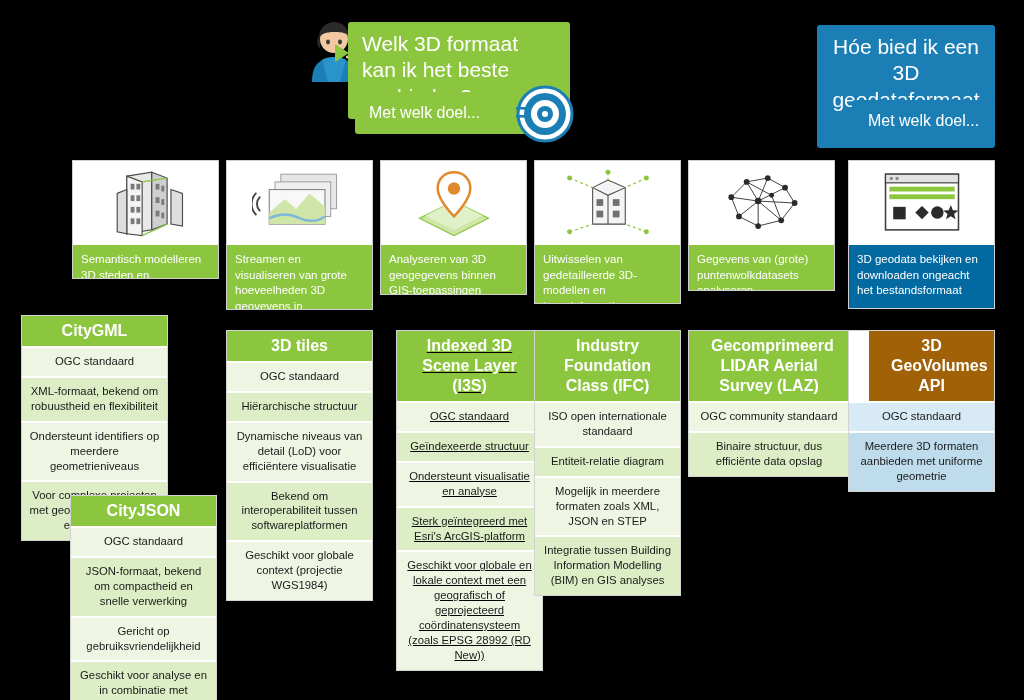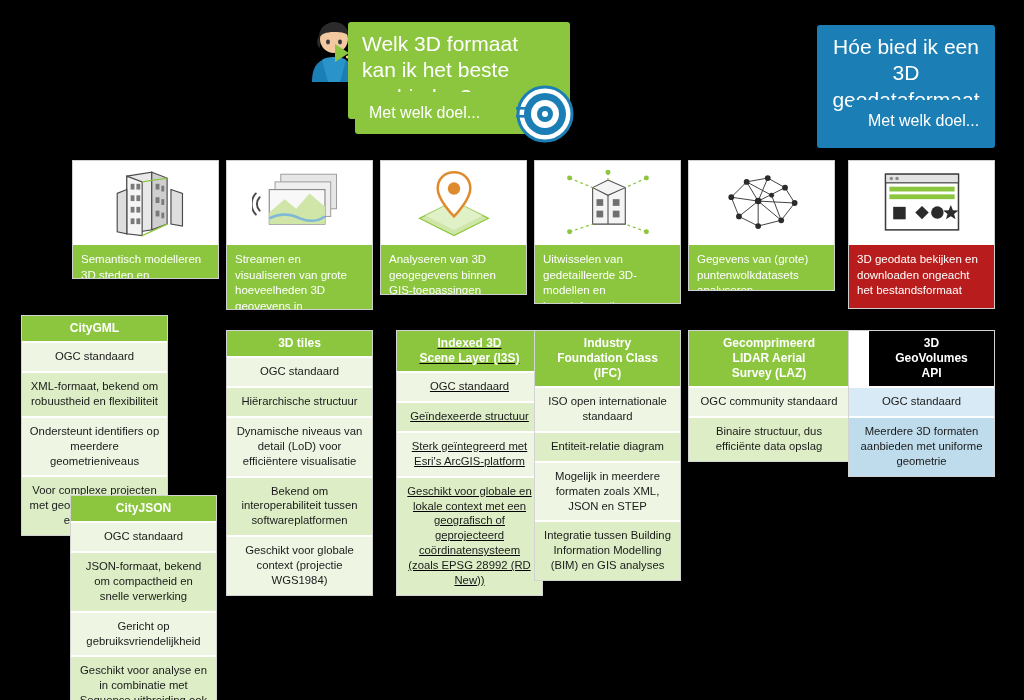--- a/index.html
+++ b/index.html
@@ -46,38 +46,38 @@
     display: flex; align-items: center; justify-content: center;
     background: #ffffff;
   }
   .topcard .caption {
     background: #8cc63f;
     color: #ffffff;
     font-size: 11.5px;
     line-height: 1.35;
     padding: 7px 8px 9px 8px;
   }
-  .topcard.blue .caption { background: #b91c1c; }
+  .topcard.blue .caption { background: #0369a1; }
 
   
   .ftable {
     position: absolute;
     background: #ffffff;
     border: 1px solid #d3d3d3;
   }
   .ftable .fhead {
     background: #8cc63f;
     color: #ffffff;
     font-weight: bold;
-    font-size: 12px;
+    font-size: 16px;
     text-align: center;
     padding: 5px 22px;
     line-height: 1.25;
   }
-  .ftable.blue .fhead { background: #000000; margin-left: 20px; }
+  .ftable.blue .fhead { background: #a16207; margin-left: 20px; }
   .ftable .frow {
     font-size: 11.3px;
     line-height: 1.32;
     color: #1a1a1a;
     padding: 6px 7px 7px 7px;
     border-top: 2px solid #ffffff;
     text-align: center;
   }
   .ftable .frow:nth-child(odd) { background: #ddeec6; }
   .ftable .frow:nth-child(even) { background: #eef6e3; }
@@ -304,20 +304,21 @@
     <div class="frow">Hiërarchische structuur</div>
     <div class="frow">Dynamische niveaus van detail (LoD) voor efficiëntere visualisatie</div>
     <div class="frow">Bekend om interoperabiliteit tussen softwareplatformen</div>
     <div class="frow">Geschikt voor globale context (projectie WGS1984)</div>
   </div>
 
   <div class="ftable" style="left:396px; top:330px; width:147px;text-decoration:underline;">
     <div class="fhead">Indexed 3D Scene Layer (I3S)</div>
     <div class="frow">OGC standaard</div>
     <div class="frow">Geïndexeerde structuur</div>
+    <div class="frow">Ondersteunt visualisatie en analyse</div>
     <div class="frow">Sterk geïntegreerd met Esri's ArcGIS-platform</div>
     <div class="frow">Geschikt voor globale en lokale context met een geografisch of geprojecteerd coördinatensysteem (zoals EPSG 28992 (RD New))</div>
   </div>
 
   <div class="ftable" style="left:534px; top:330px; width:147px;">
     <div class="fhead">Industry Foundation Class (IFC)</div>
     <div class="frow">ISO open internationale standaard</div>
     <div class="frow">Entiteit-relatie diagram</div>
     <div class="frow">Mogelijk in meerdere formaten zoals XML, JSON en STEP</div>
     <div class="frow">Integratie tussen Building Information Modelling (BIM) en GIS analyses</div>

